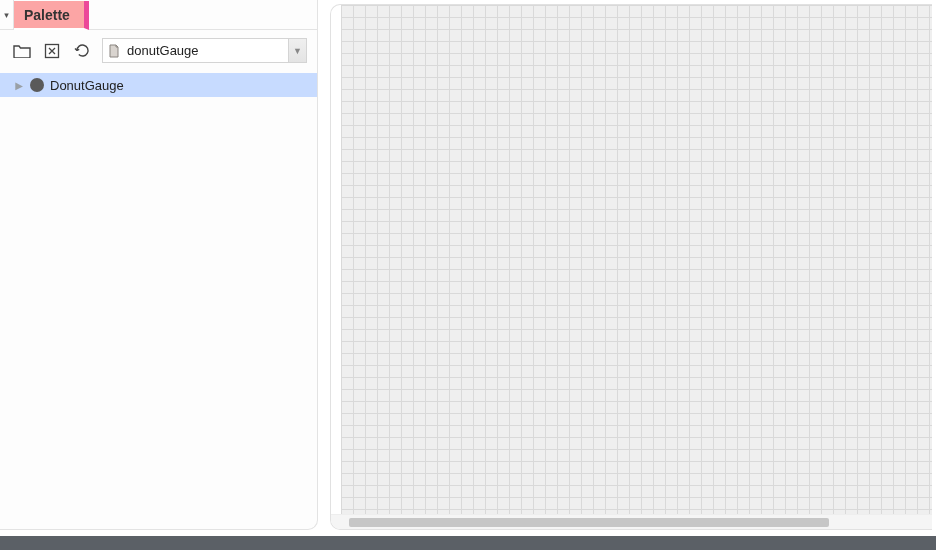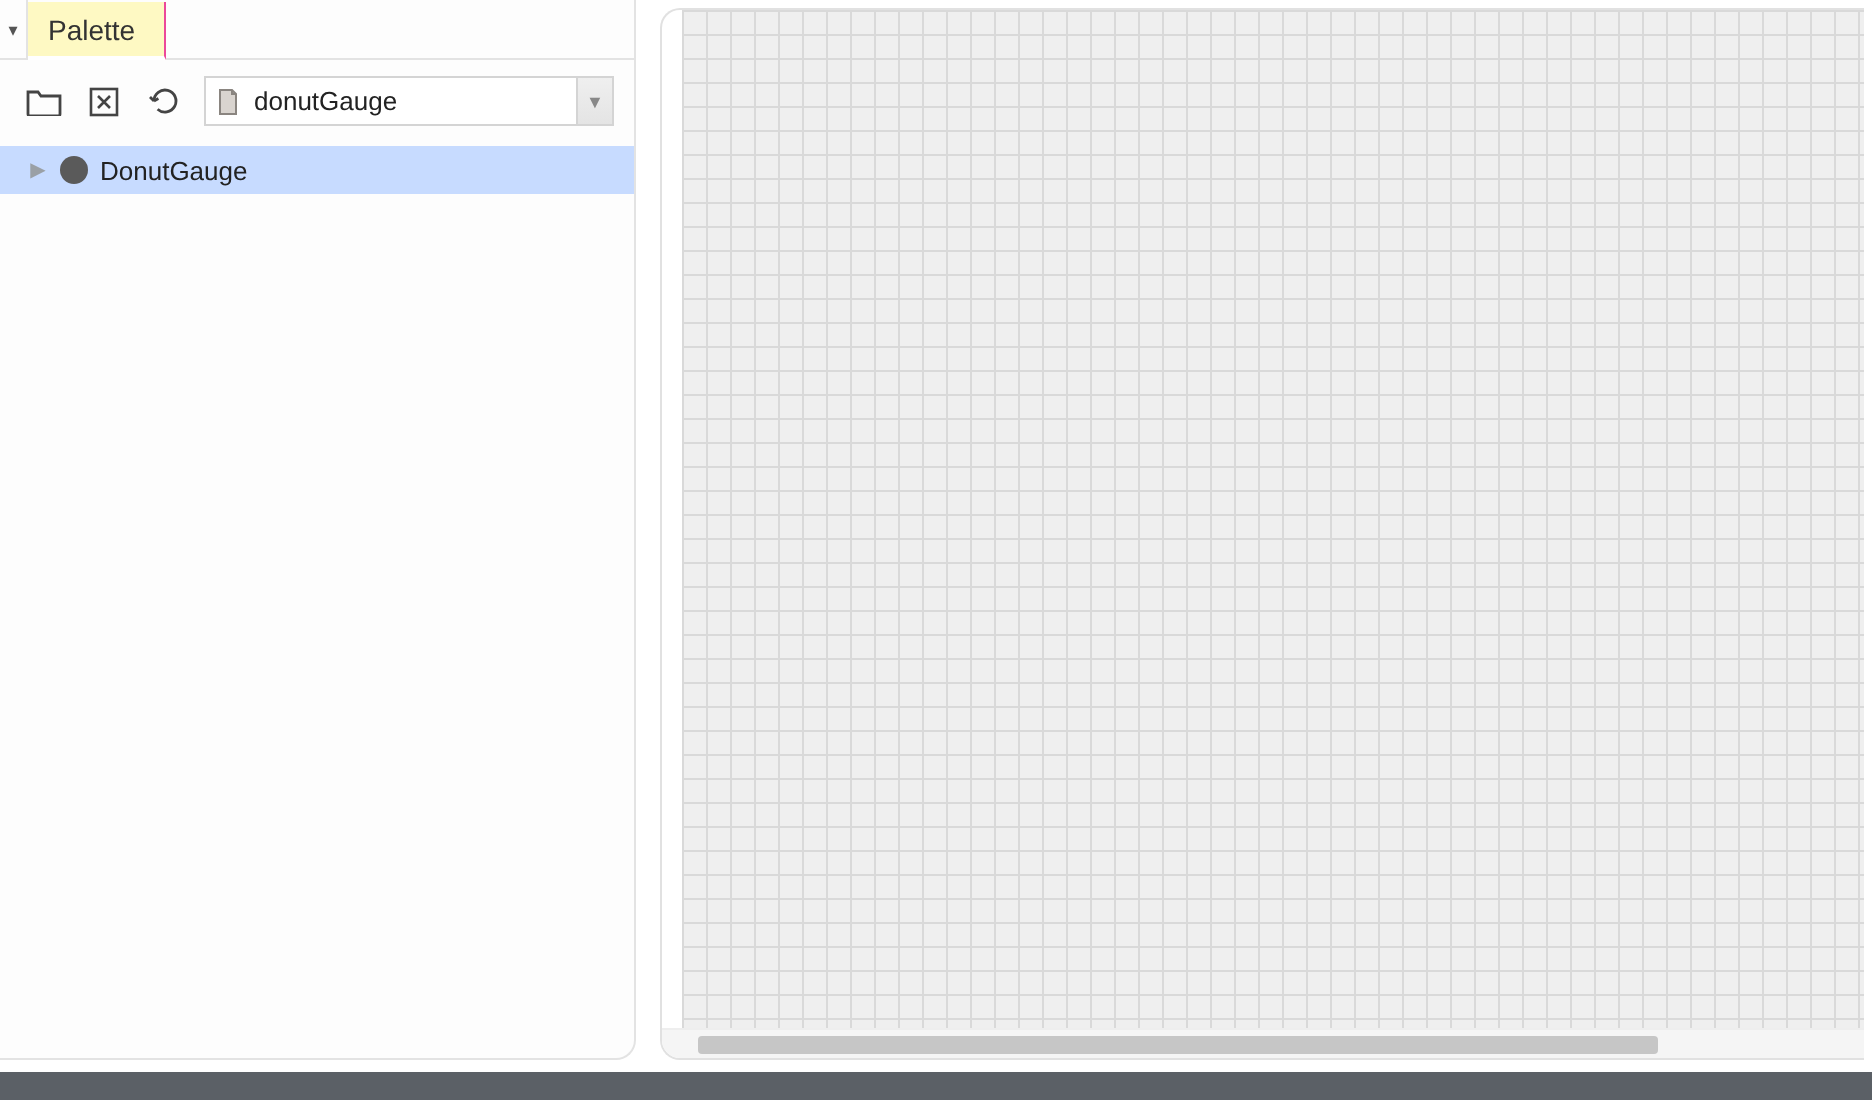--- a/index.html
+++ b/index.html
@@ -44,28 +44,29 @@
     width: 14px;
     display: flex;
     align-items: center;
     justify-content: center;
     border-right: 1px solid #e3e3e3;
     color: #555;
     font-size: 9px;
   }
   .tab {
     padding: 6px 14px 5px 10px;
-    background: #fef9c3;
-    border-right: 1px solid #ec4899;
+    background: #fca5a5;
+    border-right: 5px solid #ec4899;
     border-bottom: 2px solid #fff;
     color: #333;
     font-size: 14px;
     position: relative;
     top: 1px;
     cursor: pointer;
+    font-weight: bold;
   }
 
   .toolbar {
     display: flex;
     align-items: center;
     gap: 10px;
     padding: 8px 10px 8px 12px;
   }
   .tool-icon {
     width: 20px;

